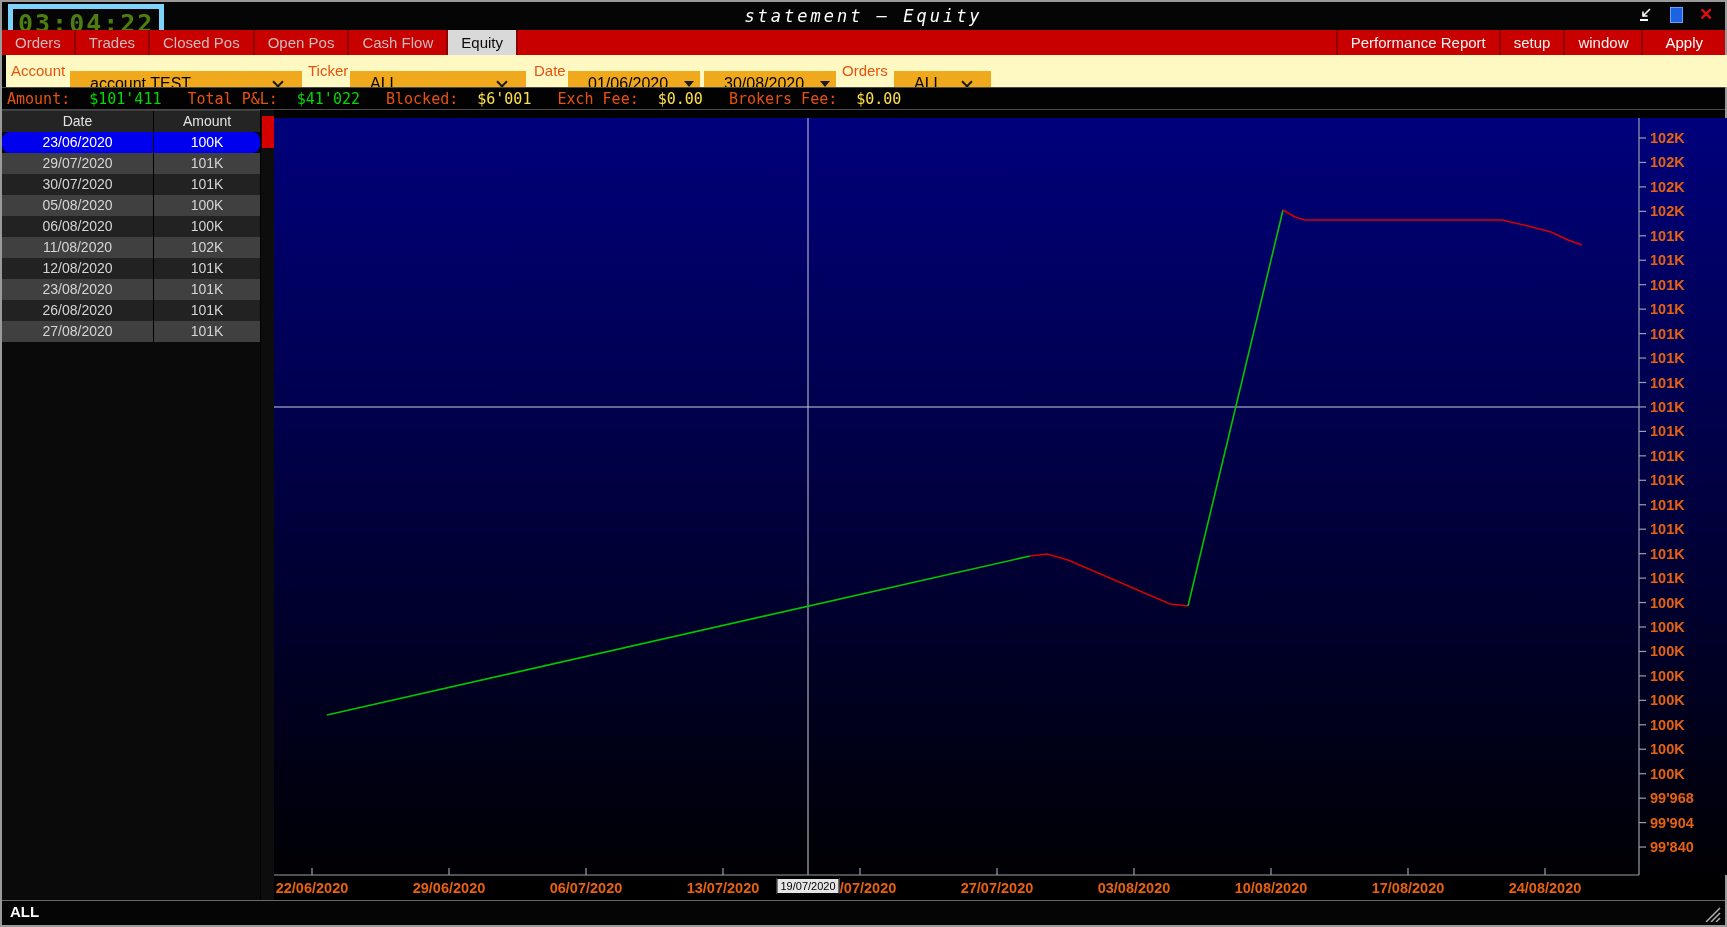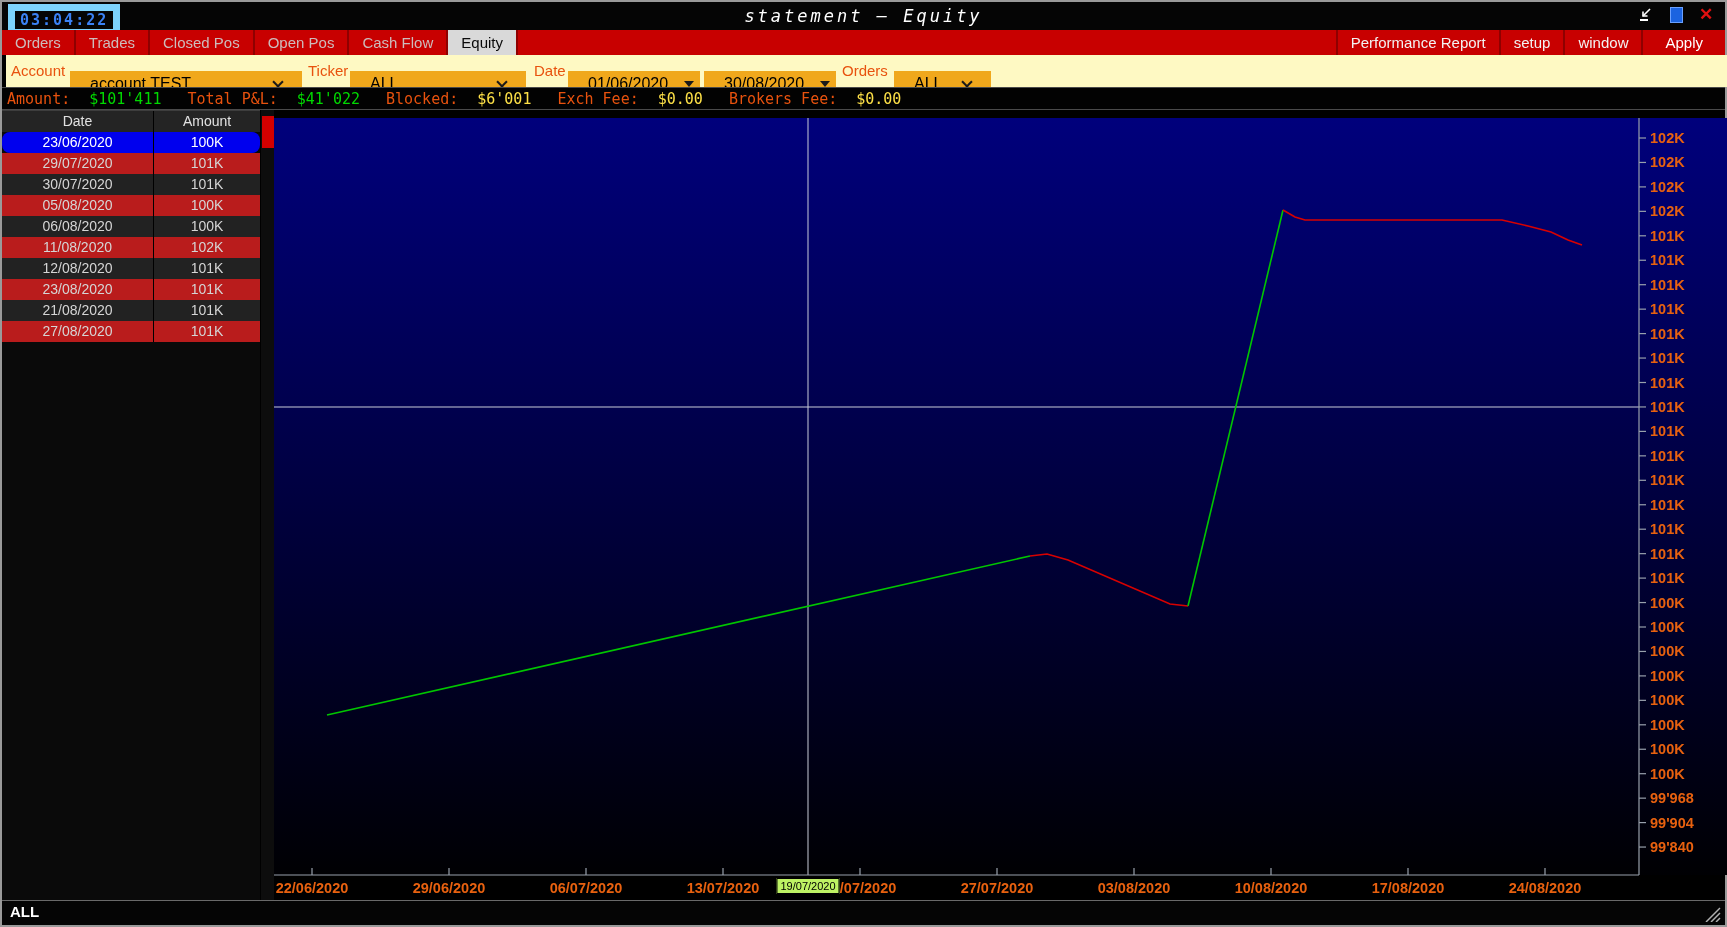--- a/index.html
+++ b/index.html
@@ -3,22 +3,22 @@
 <meta charset="utf-8">
 <style>
   * { margin:0; padding:0; box-sizing:border-box; }
   html,body { width:1727px; height:927px; background:#000; }
   body { font-family:"Liberation Sans", sans-serif; position:relative; overflow:hidden; }
   .window { position:absolute; inset:0; border:2px solid #9a9a9a; background:#000; }
 
   
   .titlebar { position:absolute; left:0; top:0; width:100%; height:28px; background:#050505; }
   .clock { position:absolute; left:6px; top:2px; font-family:"DejaVu Sans Mono", monospace;
-           font-size:15px; font-weight:bold; color:#3b82f6; letter-spacing:2px;
-           border:7px solid #7dd3fc; padding:0 5px; }
+           font-size:25px; font-weight:bold; color:#4d7c0f; letter-spacing:2px;
+           border:5px solid #7dd3fc; padding:0 5px; }
   .title { position:absolute; left:0; top:0; width:100%; height:28px; line-height:28px; text-align:center;
            color:#fff; font-family:"DejaVu Sans Mono", monospace; font-size:17px; letter-spacing:3px;font-style:italic; }
   .controls { position:absolute; right:10px; top:3px; display:flex; gap:12px; align-items:center; }
   .ctl { width:18px; height:20px; display:flex; align-items:center; justify-content:center; cursor:default; }
   .max-sq { width:13px; height:16px; background:#1b63e0; border:1px solid #6aa0ff; }
   .close-x { color:#e01010; font-size:17px; font-weight:bold; line-height:20px; }
 
   
   .menubar { position:absolute; left:0; top:28px; width:100%; height:25px; background:#c80000; display:flex; }
   .menu-left { display:flex; flex:1; }
@@ -52,32 +52,32 @@
   
   .main { position:absolute; left:0; top:108px; width:100%; height:790px; background:#000; }
 
   
   .tablepanel { position:absolute; left:0; top:0; width:258px; height:100%; background:#0a0a0a; }
   .thead { display:flex; height:22px; background:#242424; border-top:1px solid #3d3d3d; }
   .thead .c { line-height:21px; text-align:center; color:#e2e2e2; font-size:14px; }
   .c.date { width:152px; border-right:1px solid #000; } .c.amt { width:106px; }
   .trow { display:flex; height:21px; line-height:21px; font-size:14px; color:#d5d5d5; }
   .trow .c { text-align:center; }
-  .trow.odd  { background:#222222; } .trow.even { background:#b91c1c; }
+  .trow.odd  { background:#222222; } .trow.even { background:#404040; }
   .trow.sel  { background:#0000ee; color:#ffffff;border-radius:8px; }
 
   
   .vscroll { position:absolute; left:258px; top:0; width:14px; height:100%; background:#0d0d0d; border-left:1px solid #000; }
   .vthumb { position:absolute; left:1px; top:6px; width:12px; height:32px; background:#d40000; }
 
   
   .chartsvg { position:absolute; left:272px; top:0; }
   .ylab { fill:#e8610f; font-size:14.5px; font-weight:600; font-family:"Liberation Sans", sans-serif; }
   .xlab { fill:#e8610f; font-size:14.5px; font-weight:600; font-family:"Liberation Sans", sans-serif; }
-  .tooltip { position:absolute; top:768px; transform:translateX(-50%); background:#bef264; color:#000;
+  .tooltip { position:absolute; top:768px; transform:translateX(-50%); background:#e5e5e5; color:#000;
              border:1px solid #000; font-size:11px; line-height:14px; padding:0 3px; white-space:nowrap;text-align:center; }
 
   
   .bottombar { position:absolute; left:0; top:898px; width:100%; height:25px; background:#050505;
                border-top:1px solid #6a6a6a; }
   .bstatus { position:absolute; left:8px; top:2px; color:#fff; font-size:15px; font-weight:bold; }
   .grip { position:absolute; right:4px; bottom:3px; }
 </style>
 </head>
 <body>
@@ -183,21 +183,21 @@
           </div>
           <div class="trow odd">
             <div class="c date">12/08/2020</div>
             <div class="c amt">101K</div>
           </div>
           <div class="trow even">
             <div class="c date">23/08/2020</div>
             <div class="c amt">101K</div>
           </div>
           <div class="trow odd">
-            <div class="c date">21/08/2020</div>
+            <div class="c date">26/08/2020</div>
             <div class="c amt">101K</div>
           </div>
           <div class="trow even">
             <div class="c date">27/08/2020</div>
             <div class="c amt">101K</div>
           </div>
         </div>
     </div>
     <div class="vscroll">
       <div class="vthumb"></div>

